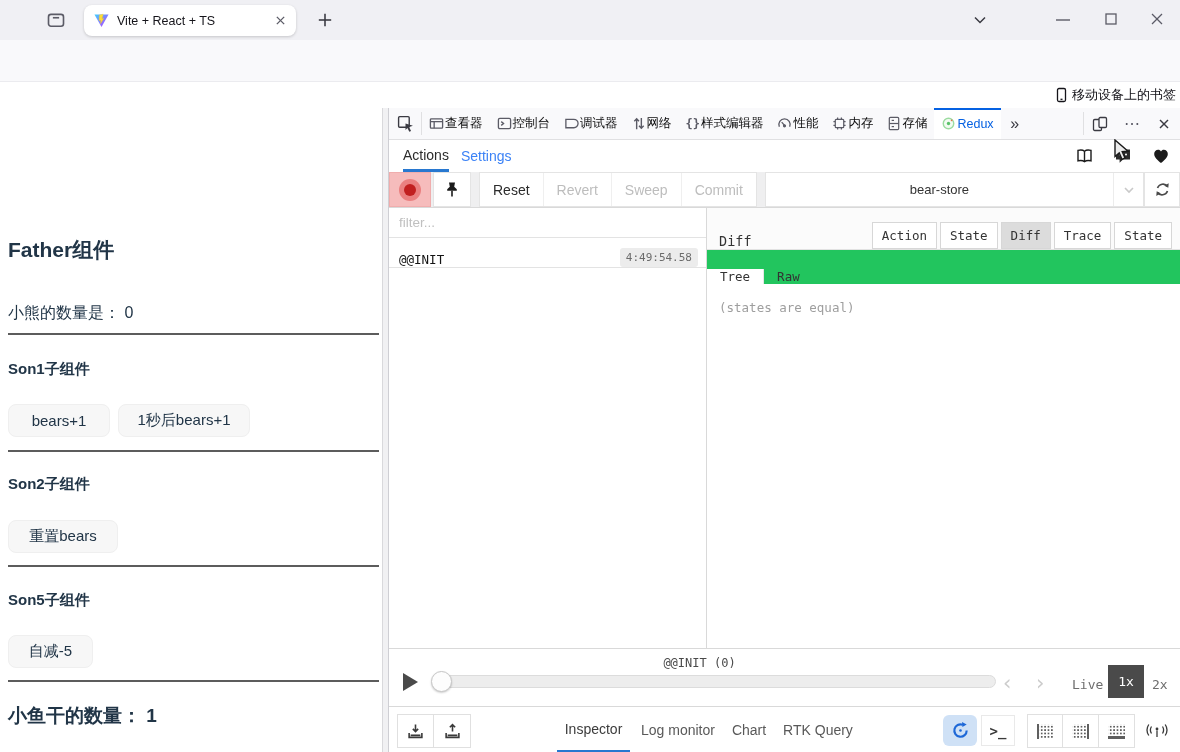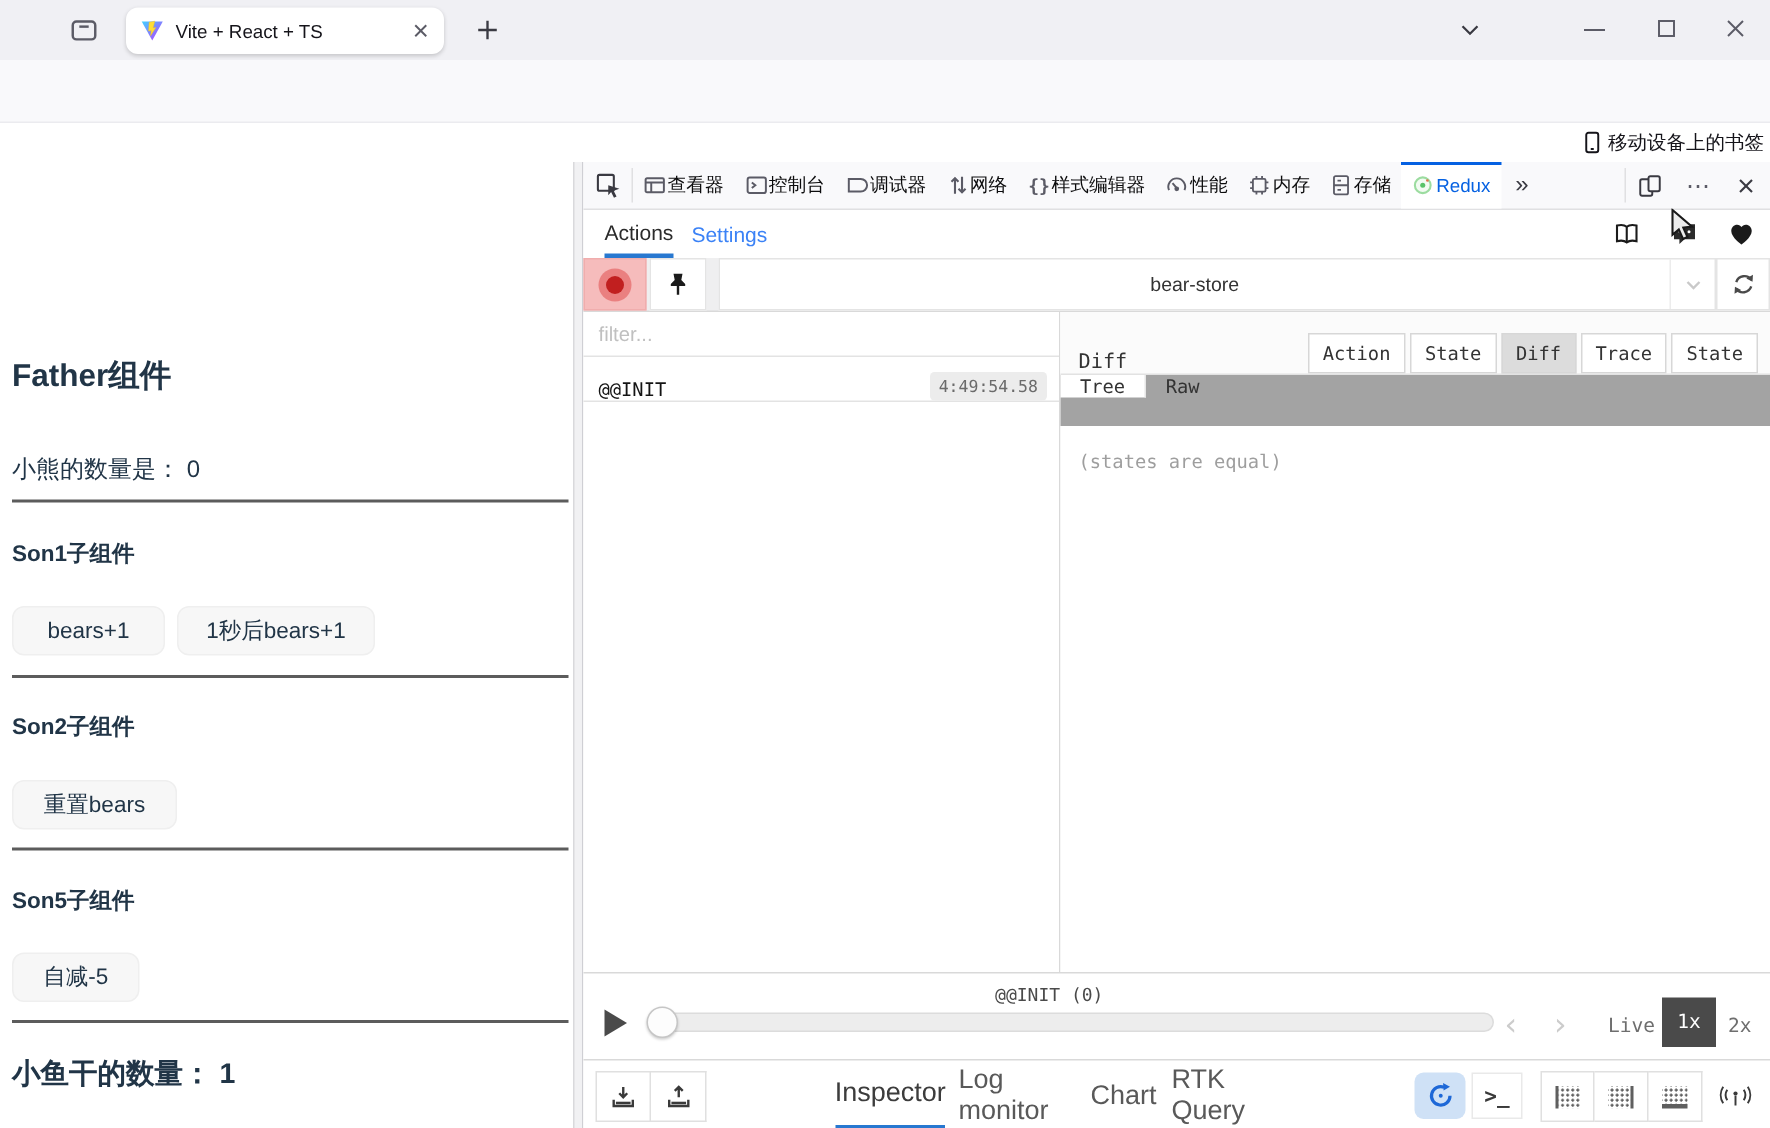--- a/index.html
+++ b/index.html
@@ -77,21 +77,21 @@
   .act-row{height:30px;border-bottom:1px solid #e3e3e3;display:flex;align-items:flex-end;padding:0 8px 0 10px;}
   .act-name{font-family:"DejaVu Sans Mono",monospace;font-size:12.5px;color:#141414;flex:1;}
   .act-time{font-family:"DejaVu Sans Mono",monospace;font-size:11px;color:#6b6b6b;background:#ececec;border-radius:3px;padding:3px 6px;}
 
   .diff-panel{left:318px;top:100px;width:473px;height:440px;background:#fff;}
   .diff-head{height:42px;background:#fbfbfb;border-bottom:1px solid #e2e2e2;display:flex;align-items:flex-end;padding:0 8px 0 12px;}
   .diff-title{font-family:"DejaVu Sans Mono",monospace;font-size:13.5px;color:#333;flex:1;}
   .itab{font-family:"DejaVu Sans Mono",monospace;font-size:12.5px;color:#333;background:#fff;
     border:1px solid #d7d7d7;padding:5px 9px;margin-left:3px;}
   .itab.selected{background:#dcdcdc;}
-  .subtabs{height:34px;background:#a3a3a3;display:flex;align-items:flex-start;}
+  .subtabs{height:34px;background:#22c55e;display:flex;align-items:flex-end;}
   .subtab{display:flex;align-items:center;padding:0 13px;font-family:"DejaVu Sans Mono",monospace;font-size:12.5px;color:#333;}
   .subtab.selected{background:#fff;border-right:1px solid #e6e6e6;}
   .diff-msg{margin:16px 0 0 12px;font-family:"DejaVu Sans Mono",monospace;font-size:12.5px;color:#9e9e9e;}
 
   .playbar{left:0;top:540px;width:791px;height:58px;border-top:1px solid #d9d9d9;background:#fff;}
   .play-label{position:absolute;left:0;right:170px;top:7px;text-align:center;
     font-family:"DejaVu Sans Mono",monospace;font-size:12px;color:#4a4a4a;}
   .play-btn{position:absolute;left:14px;top:24px;width:0;height:0;border-left:15px solid #4a4a4a;
     border-top:9px solid transparent;border-bottom:9px solid transparent;}
   .slider-track{position:absolute;left:44px;top:26px;width:563px;height:13px;border-radius:7px;background:#ededed;border:1px solid #dcdcdc;}
@@ -99,21 +99,21 @@
   .step{position:absolute;top:22px;font-size:21px;color:#cccccc;font-family:"DejaVu Sans",sans-serif;}
   .live{position:absolute;left:683px;top:28px;font-size:13px;color:#6e6e6e;font-family:"DejaVu Sans Mono",monospace;}
   .speed1{position:absolute;left:719px;top:16px;width:36px;height:33px;background:#4a4a4a;color:#fff;
     display:flex;align-items:center;justify-content:center;font-family:"DejaVu Sans Mono",monospace;font-size:13px;}
   .speed2{position:absolute;left:763px;top:28px;font-size:13px;color:#6e6e6e;font-family:"DejaVu Sans Mono",monospace;}
 
   .footer{left:0;top:598px;width:791px;height:46px;border-top:1px solid #d9d9d9;background:#fff;}
   .io-group{position:absolute;left:8px;top:7px;display:flex;}
   .io-cell{width:37px;height:34px;border:1px solid #e0e0e0;background:#fff;display:flex;align-items:center;justify-content:center;color:#3a3a3a;}
   .io-cell+.io-cell{border-left:none;}
-  .ftab{position:absolute;top:0;height:46px;display:flex;align-items:center;justify-content:center;font-size:18px;color:#595959;}
+  .ftab{position:absolute;top:0;height:46px;display:flex;align-items:center;justify-content:center;font-size:14px;color:#595959;}
   .ftab.active{color:#3c3c3c;border-bottom:3px solid #2878d0;}
   .loop-btn{position:absolute;left:554px;top:8px;width:34px;height:31px;background:#cfe1f6;border-radius:6px;
     display:flex;align-items:center;justify-content:center;color:#1e68d7;}
   .term-btn{position:absolute;left:592px;top:8px;width:34px;height:31px;border:1px solid #e9e9e9;
     display:flex;align-items:center;justify-content:center;font-family:"DejaVu Sans Mono",monospace;font-weight:bold;font-size:14px;color:#3a3a3a;}
   .grid-group{position:absolute;left:638px;top:7px;display:flex;}
   .grid-cell{width:36px;height:34px;border:1px solid #e0e0e0;display:flex;align-items:center;justify-content:center;}
   .grid-cell+.grid-cell{border-left:none;}
   .dots{width:17px;height:15px;background-image:radial-gradient(#5f5f5f .8px,transparent 1.1px);background-size:3.4px 3.4px;background-position:1px 1px;}
   .dots.edge-l{border-left:2.5px solid #5f5f5f;}
@@ -460,20 +460,26 @@
           </div>
       </div>
       <div class="cell pin-cell">
         <span>
           <svg width="16" height="17" viewBox="0 0 16 17">
             <path d="M5 1.5h6l-.8 4.2 2.6 2.6v1.4H3.2V8.3l2.6-2.6z" fill="#1b1b1b"></path>
             <line x1="8" y1="9.7" x2="8" y2="15.5" stroke="#1b1b1b" stroke-width="1.6"></line>
           </svg>
         </span>
       </div>
+      <div class="btn-group">
+        <div class="rx-btn">Reset</div>
+        <div class="rx-btn disabled">Revert</div>
+        <div class="rx-btn disabled">Sweep</div>
+        <div class="rx-btn disabled">Commit</div>
+      </div>
       <div class="cell inst-cell">
         <span class="inst-label">bear-store</span>
         <span class="inst-chev">
           <svg width="14" height="12" viewBox="0 0 14 12" fill="none" stroke="currentColor" stroke-width="1.6">
               <path d="M3 4l4 4 4-4"></path>
             </svg>
         </span>
       </div>
       <div class="cell sync-cell">
         <svg width="17" height="17" viewBox="0 0 16 16" fill="none" stroke="#4a4a4a" stroke-width="1.5">

